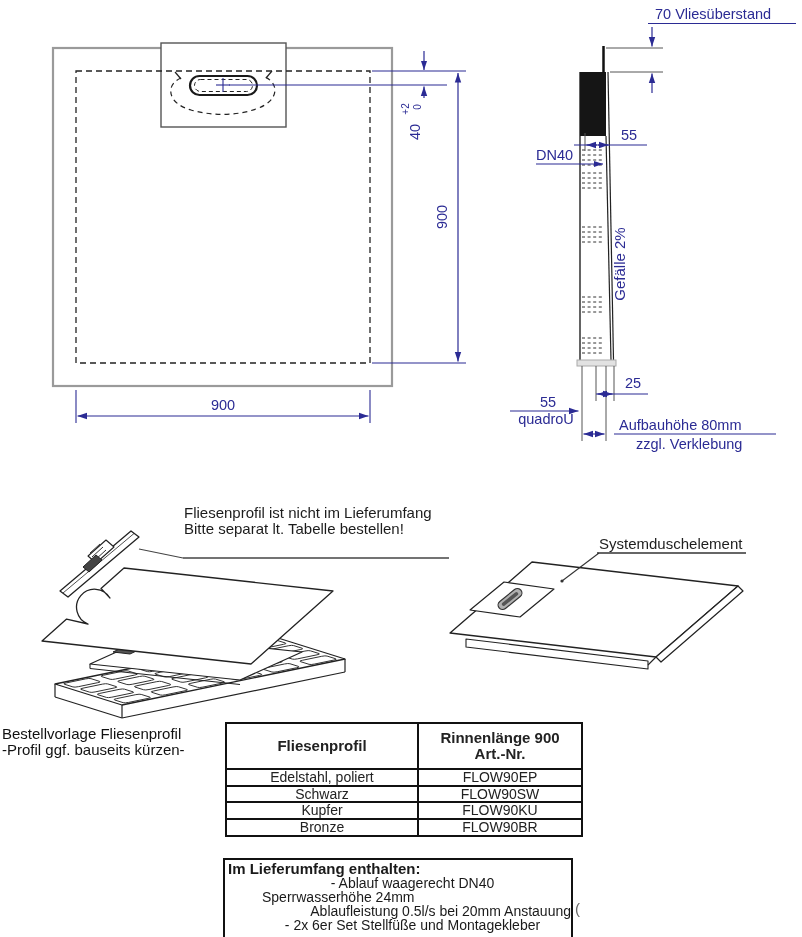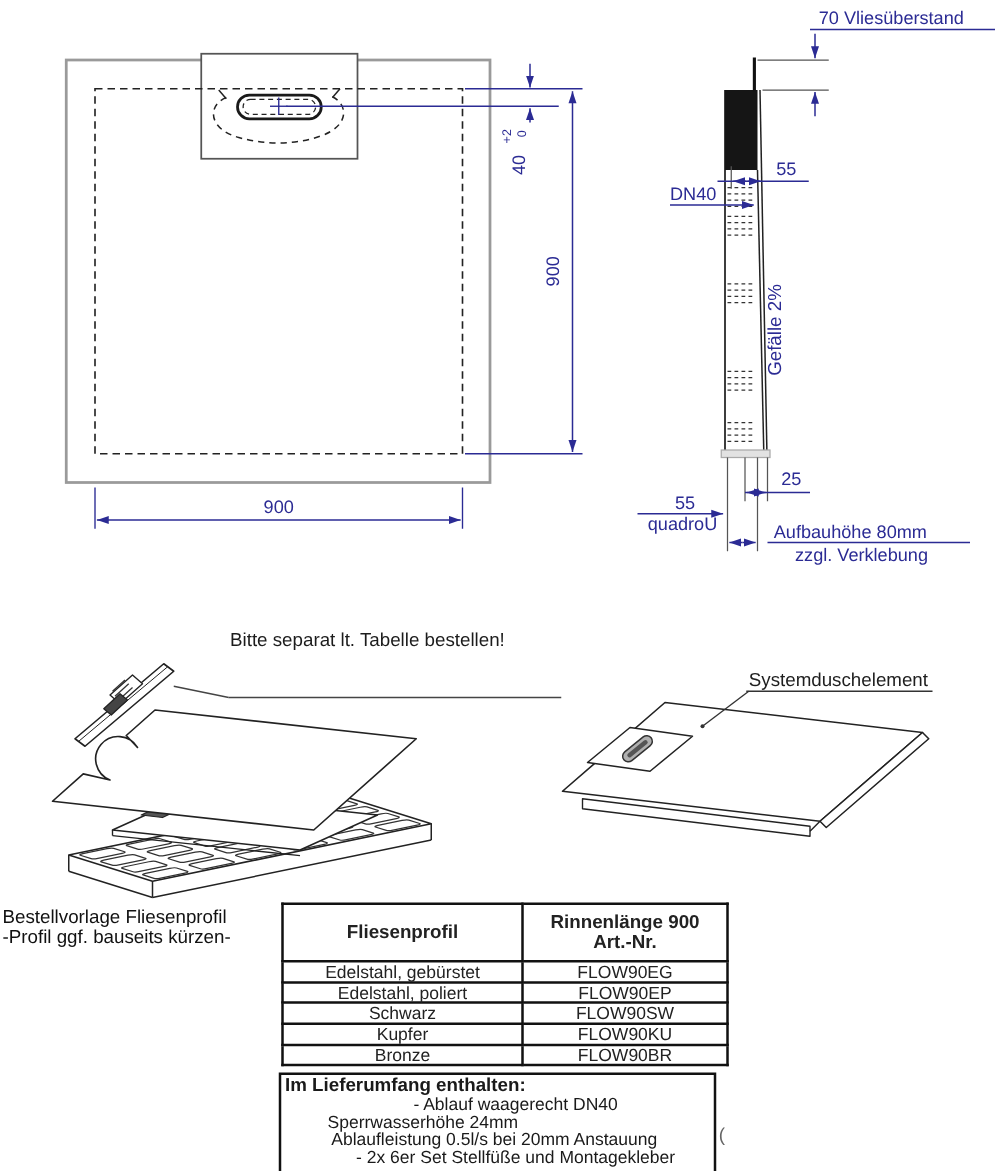--- a/index.html
+++ b/index.html
@@ -16,21 +16,21 @@
         table-layout:fixed;font-size:14px;color:#222;}
   table.order th,table.order td{border:2px solid #111;text-align:center;padding:0;line-height:1.05;margin-top:36px;}
   table.order th{font-size:15px;height:44px;font-weight:bold;}
   table.order td{height:14px;font-weight:normal;}
   .col1{width:190px;}.col2{width:162px;}
   .scopebox{position:absolute;left:223px;top:858px;width:350px;height:88px;box-sizing:border-box;
         border:2px solid #111;font-size:14px;line-height:14px;color:#1a1a1a;padding:1px 0 0 3px;white-space:nowrap;overflow:hidden;}
   .scopebox .title{font-weight:bold;font-size:15px;line-height:15px;}
   .scopebox .it0,.scopebox .it3{padding-left:26px;text-align:center;}
   .scopebox .it1{padding-left:34px;}
-  .scopebox .it2{padding-left:37px;}
+  .scopebox .it2{padding-left:37px;text-align:right;}
   .stray{position:absolute;left:575px;top:900px;font-size:15px;color:#666;}
 </style>
 </head>
 <body>
 
 <div id="page">
 
 <svg width="802" height="937" viewBox="0 0 802 937">
   <defs>
     <marker id="ma" markerUnits="userSpaceOnUse" markerWidth="10" markerHeight="8" refX="9.5" refY="4" orient="auto">
@@ -205,44 +205,41 @@
       <rect x="500" y="597.2" width="20" height="3.6" rx="1.8" fill="#555"></rect>
     </g>
     <line x1="597" y1="553" x2="746" y2="553" stroke="#333" stroke-width="1.3"></line>
     <line x1="599" y1="553" x2="562" y2="581" stroke="#333" stroke-width="1.1"></line>
     <circle cx="562" cy="581" r="1.6" fill="#333"></circle>
     <text class="lbltxt" x="599" y="549">Systemduschelement</text>
   </g>
 </svg>
 
   <div class="note">
+    <div>Fliesenprofil ist nicht im Lieferumfang</div>
     <div>Bitte separat lt. Tabelle bestellen!</div>
   </div>
 
   <div class="caption">
     <div>Bestellvorlage Fliesenprofil</div>
     <div>-Profil ggf. bauseits kürzen-</div>
   </div>
 
   <table class="order">
     <thead>
       <tr>
         <th class="col1">Fliesenprofil</th>
         <th class="col2">
           <div>Rinnenlänge 900</div>
           <div>Art.-Nr.</div>
         </th>
       </tr>
     </thead>
     <tbody>
       <tr>
-          <td>Edelstahl, gebürstet</td>
-          <td>FLOW90EG</td>
-        </tr>
-      <tr>
           <td>Edelstahl, poliert</td>
           <td>FLOW90EP</td>
         </tr>
       <tr>
           <td>Schwarz</td>
           <td>FLOW90SW</td>
         </tr>
       <tr>
           <td>Kupfer</td>
           <td>FLOW90KU</td>

